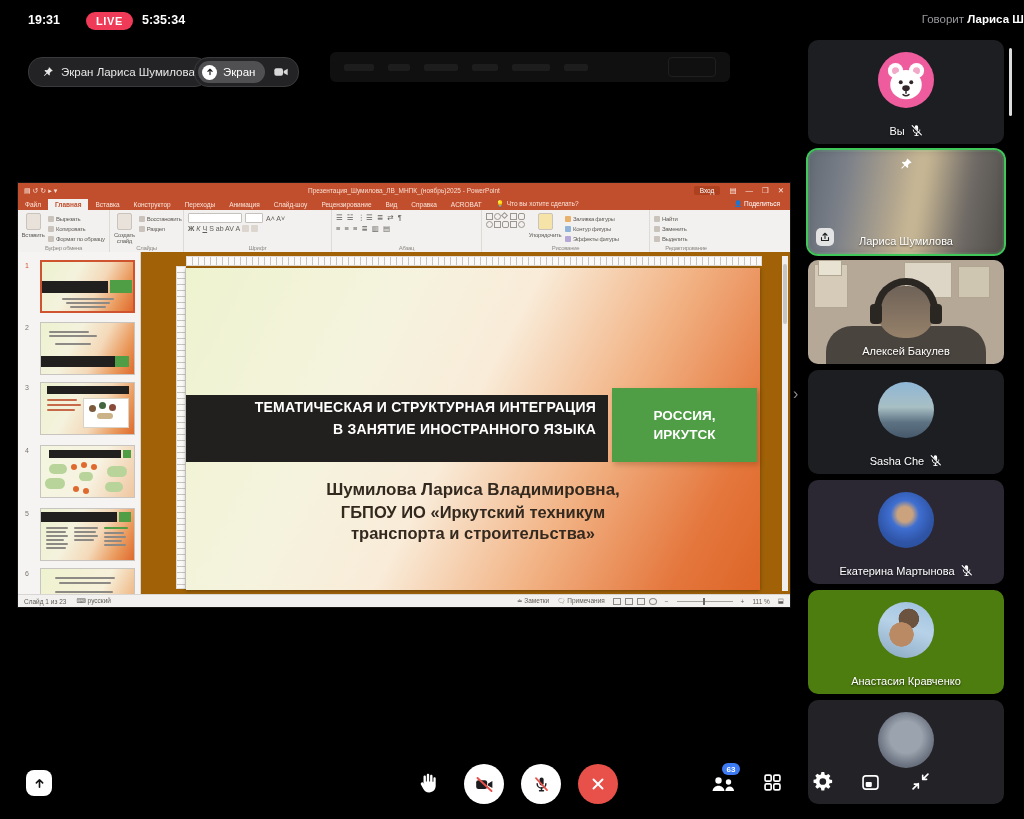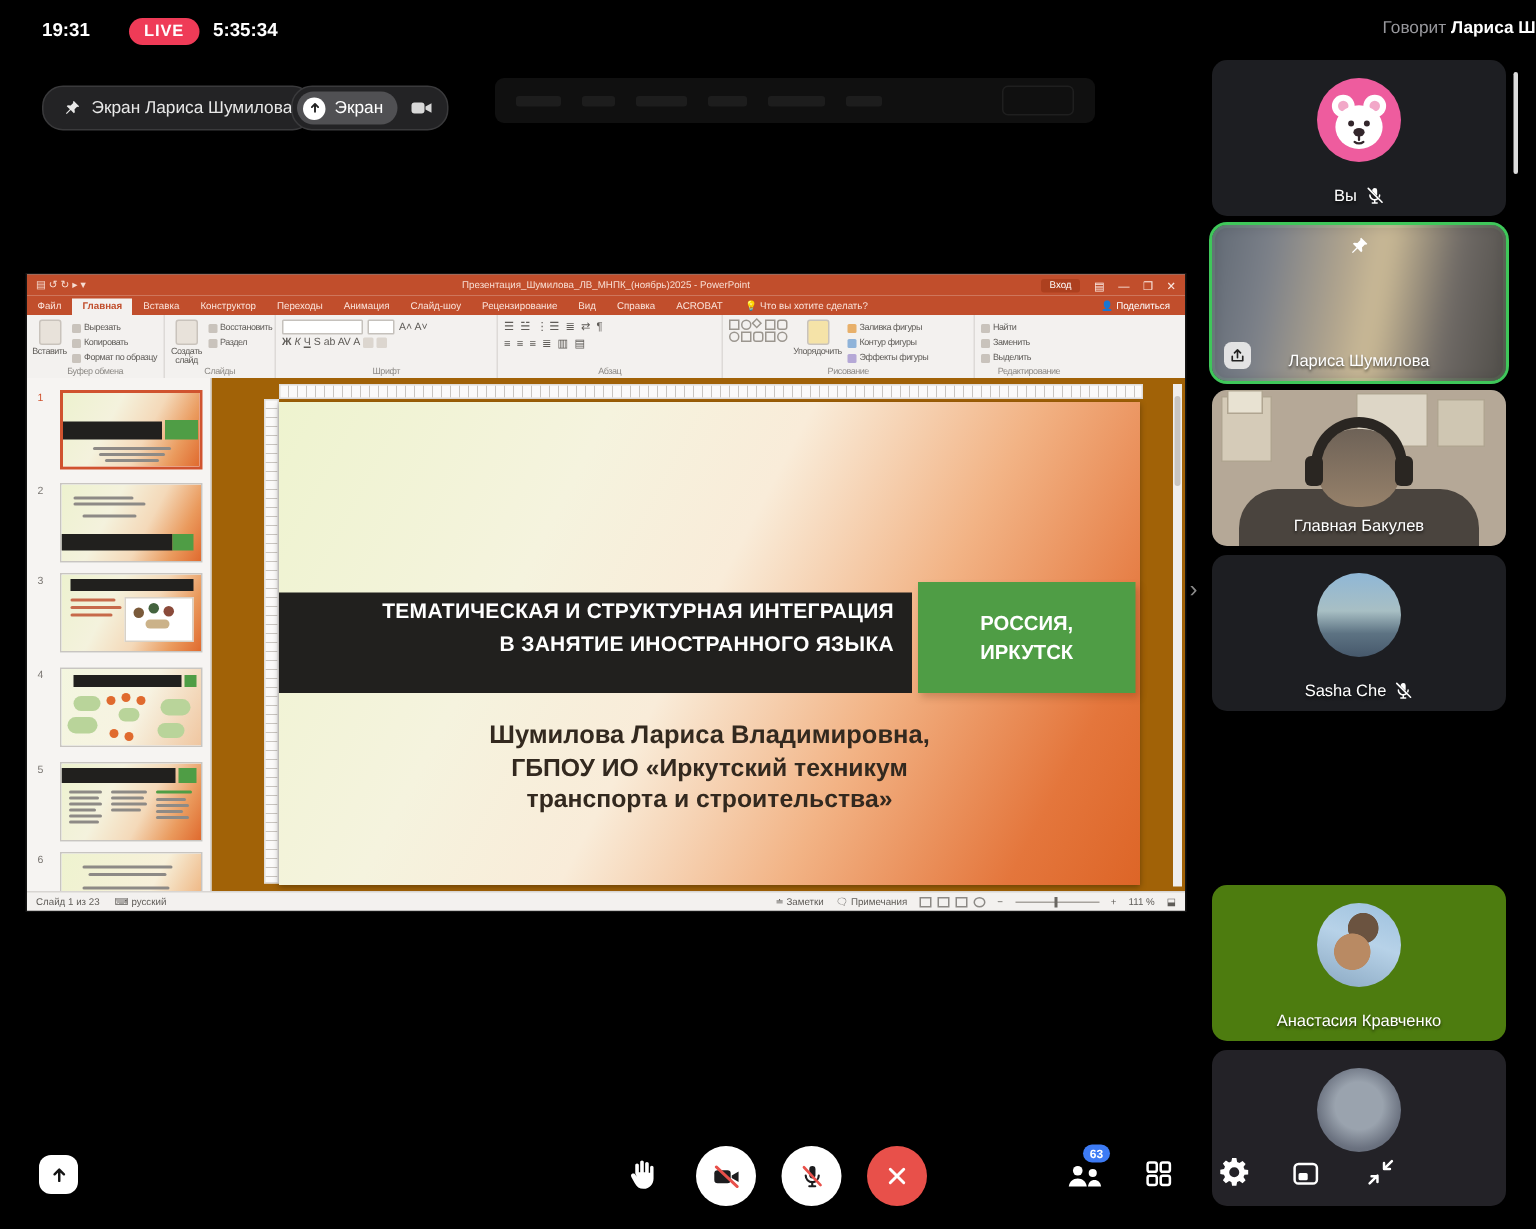--- a/index.html
+++ b/index.html
@@ -510,36 +510,47 @@
       <div class="poster" style="left:10px;top:0;width:22px;height:14px;background:#e8e2d2"></div>
       <div class="poster" style="left:96px;top:2px;width:46px;height:34px;background:#ddd6c6"></div>
       <div class="poster" style="left:150px;top:6px;width:30px;height:30px;background:#cfc6b2"></div>
       <div class="shoulders"></div>
       <div class="head"></div>
       <div class="hpband"></div>
       <div class="earL" style="left:62px"></div>
       <div class="earR" style="left:122px"></div>
     </div>
     <div class="tname">
-        <span>Главная Бакулев</span>
+        <span>Алексей Бакулев</span>
       </div>
   </div>
 
   <div class="abs tile" style="top:370px">
     <div class="avatar av-sasha"></div>
     <div class="tname">
         <span>Sasha Che</span>
       <svg viewBox="0 0 24 24" width="13" height="13">
           <path fill="#fff" d="M12 2.5a3 3 0 0 1 3 3v5c0 .5-.1 1-.4 1.5L8.9 6.3A3.1 3.1 0 0 1 12 2.5z"></path>
           <path fill="none" stroke="#fff" stroke-width="1.8" stroke-linecap="round" d="M6 11a6 6 0 0 0 9.8 4.6M18 11c0 .9-.2 1.7-.5 2.4M12 17.5V21M9 21h6"></path>
           <path stroke="#fff" stroke-width="2" stroke-linecap="round" d="M4 3l17 17"></path>
         </svg>
     </div>
   </div>
 
+  <div class="abs tile t-ekaterina" style="top:480px">
+    <div class="avatar av-ekaterina"></div>
+    <div class="tname">
+        <span>Екатерина Мартынова</span>
+      <svg viewBox="0 0 24 24" width="13" height="13">
+          <path fill="#fff" d="M12 2.5a3 3 0 0 1 3 3v5c0 .5-.1 1-.4 1.5L8.9 6.3A3.1 3.1 0 0 1 12 2.5z"></path>
+          <path fill="none" stroke="#fff" stroke-width="1.8" stroke-linecap="round" d="M6 11a6 6 0 0 0 9.8 4.6M18 11c0 .9-.2 1.7-.5 2.4M12 17.5V21M9 21h6"></path>
+          <path stroke="#fff" stroke-width="2" stroke-linecap="round" d="M4 3l17 17"></path>
+        </svg>
+    </div>
+  </div>
 
   <div class="abs tile t-anastasia" style="top:590px">
     <div class="avatar av-anastasia"></div>
     <div class="tname">
         <span>Анастасия Кравченко</span>
       </div>
   </div>
 
   <div class="abs tile t-ghost" style="top:700px">
     <div class="avatar av-ghost"></div>

